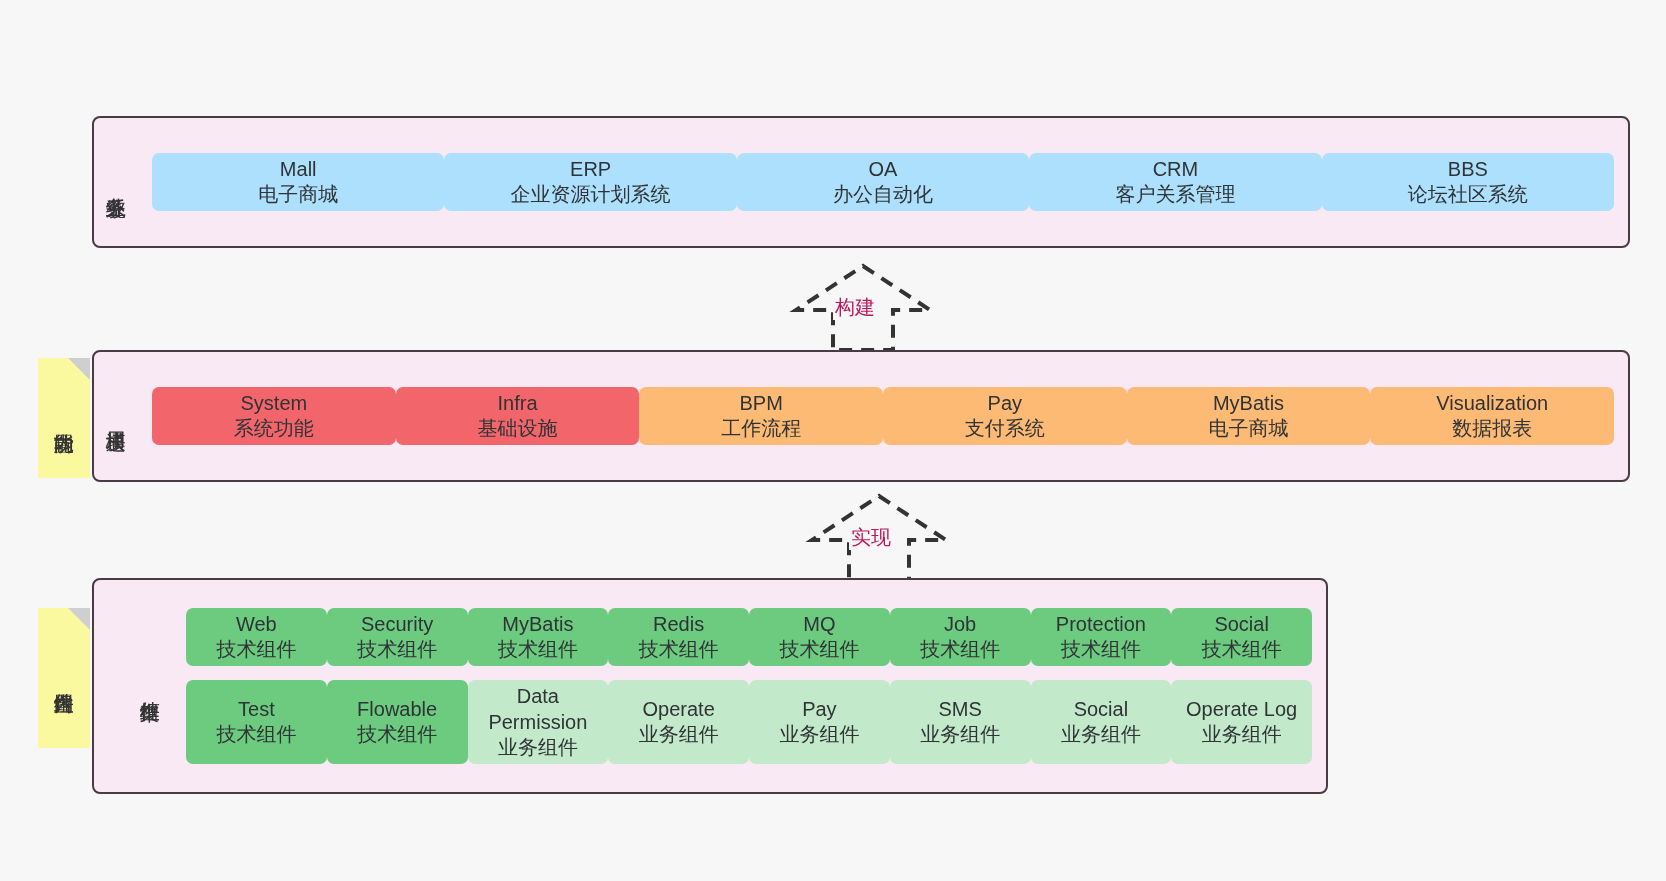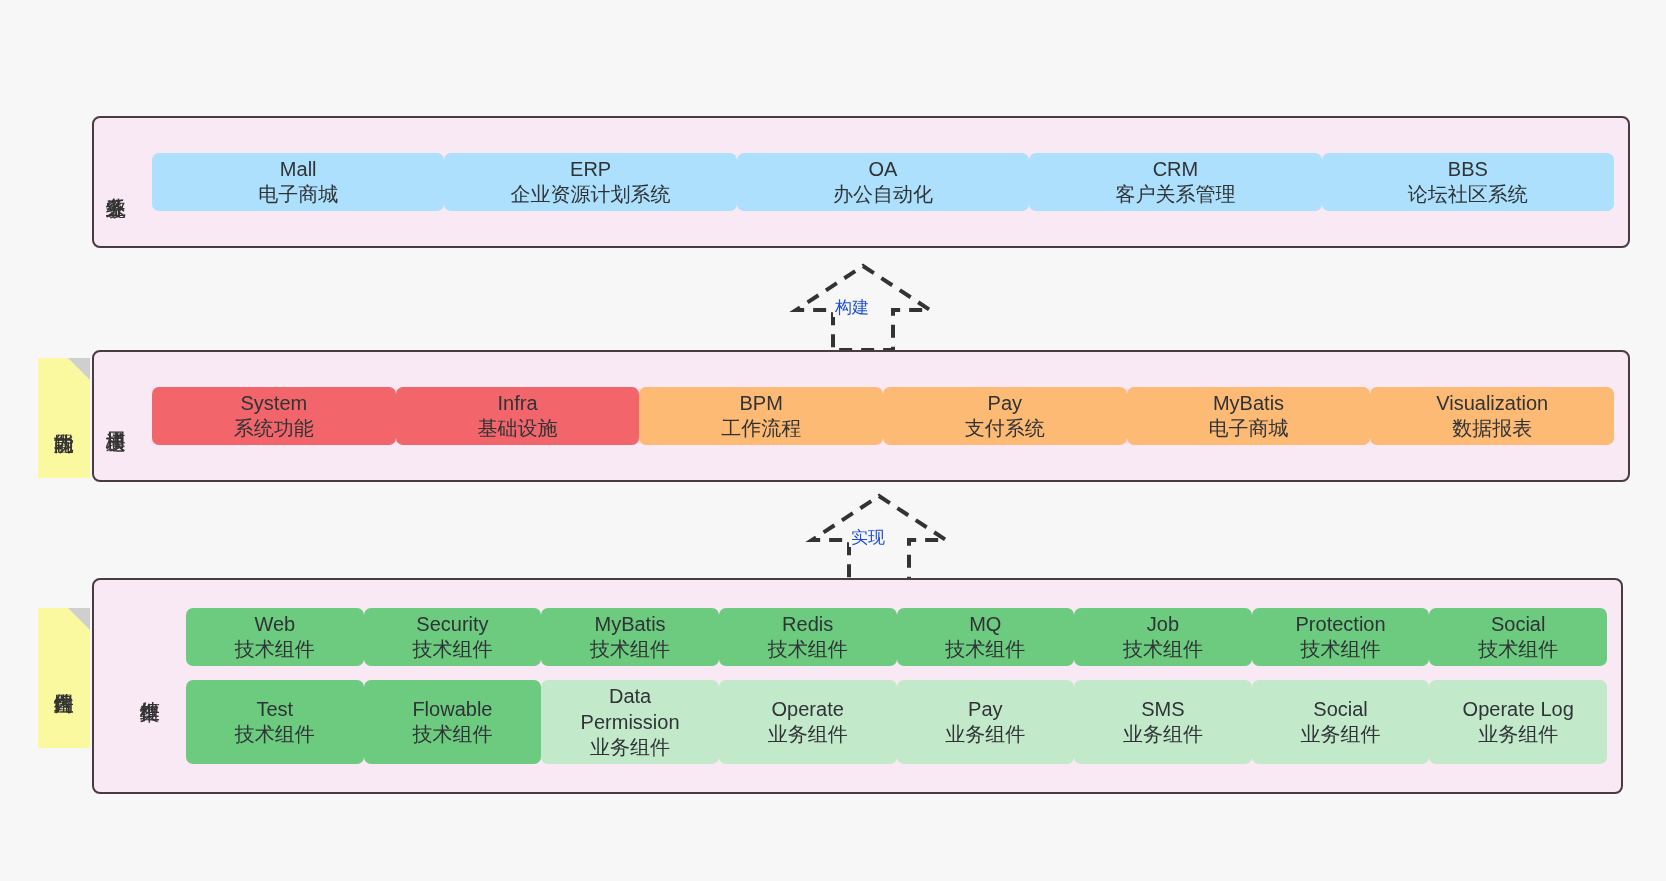--- a/index.html
+++ b/index.html
@@ -116,32 +116,33 @@
     border-left: 22px solid transparent;
   }
 
   
   .arrow-wrap {
     position: absolute;
   }
   .arrow-wrap svg { display: block; overflow: visible; }
   .arrow-label {
     position: absolute;
-    font-size: 17px;
+    font-size: 20px;
     line-height: 1;
-    color: #1d4ed8;
+    color: #be185d;
     background: #f7f7f7;
     padding: 1px 2px;
     white-space: nowrap;
+    font-family: Liberation Mono, monospace;
   }
 
   
   #layer-business  { left: 92px;  top: 116px; width: 1538px; height: 132px; }
   #layer-common    { left: 92px;  top: 350px; width: 1538px; height: 132px; }
-  #layer-framework { left: 92px;  top: 578px; width: 1531px; height: 216px; padding-left: 34px; }
+  #layer-framework { left: 92px;  top: 578px; width: 1236px; height: 216px; padding-left: 34px; }
 
   #note-builtin-function  { left: 38px; top: 358px; width: 52px;  height: 120px; }
   #note-builtin-component { left: 38px; top: 608px; width: 52px;  height: 140px; }
 
   #arrow-build   { left: 790px; top: 262px; }
   #arrow-impl    { left: 806px; top: 492px; }
 </style>
 </head>
 <body>
 

